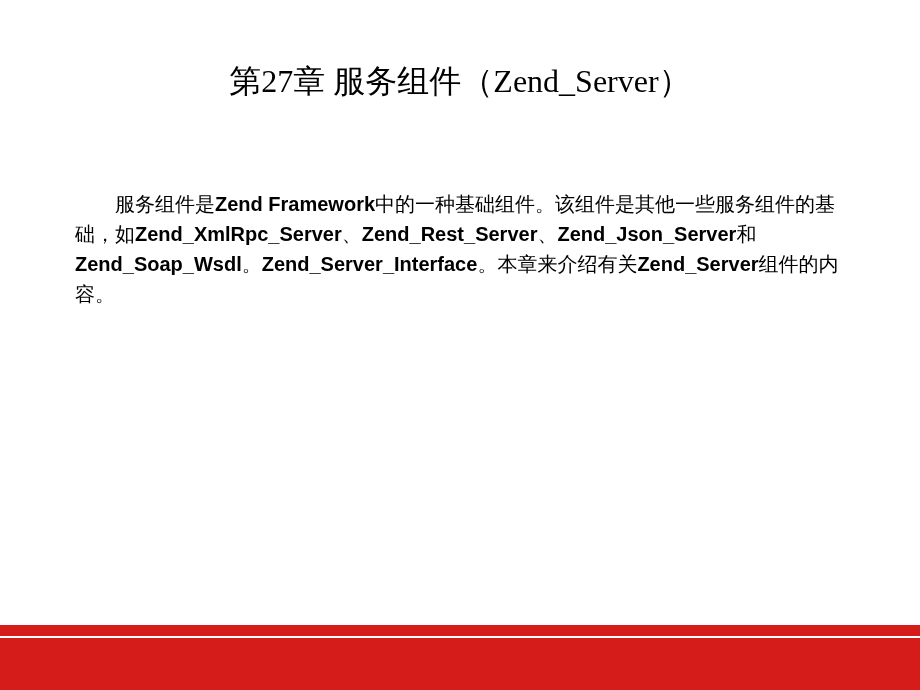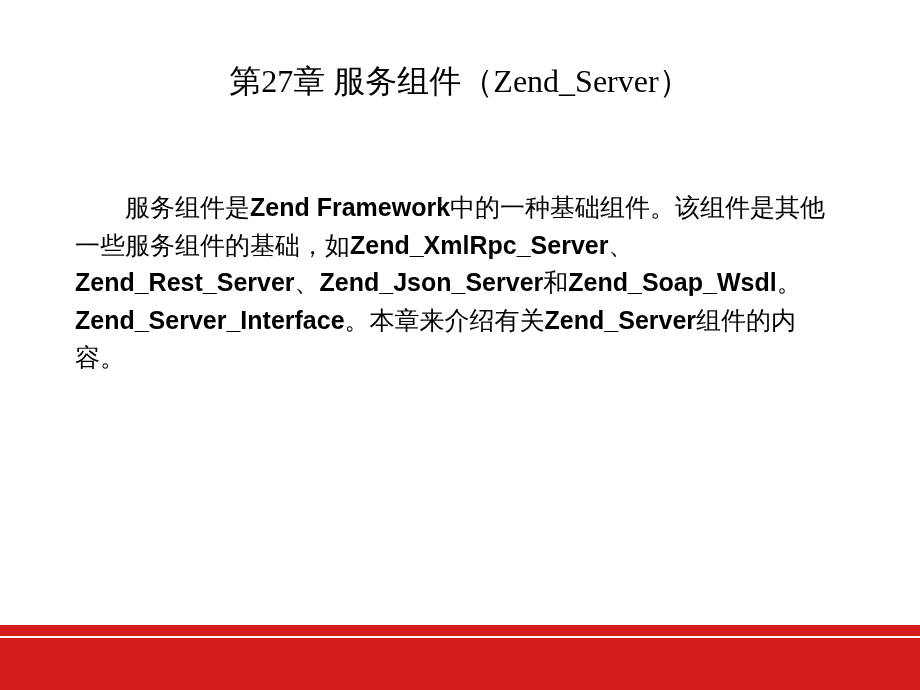--- a/index.html
+++ b/index.html
@@ -23,21 +23,21 @@
     }
     .title {
       text-align: center;
       font-size: 32px;
       font-weight: normal;
       color: #000;
       margin-bottom: 85px;
       font-family: "SimSun", "宋体", serif;
     }
     .body-text {
-      font-size: 25px;
+      font-size: 20px;
       line-height: 1.5;
       color: #000;
       text-align: left;
     }
     .body-text .indent {
       display: inline-block;
       width: 2em;
     }
     .body-text strong {
       font-family: Arial, "Microsoft YaHei", sans-serif;

